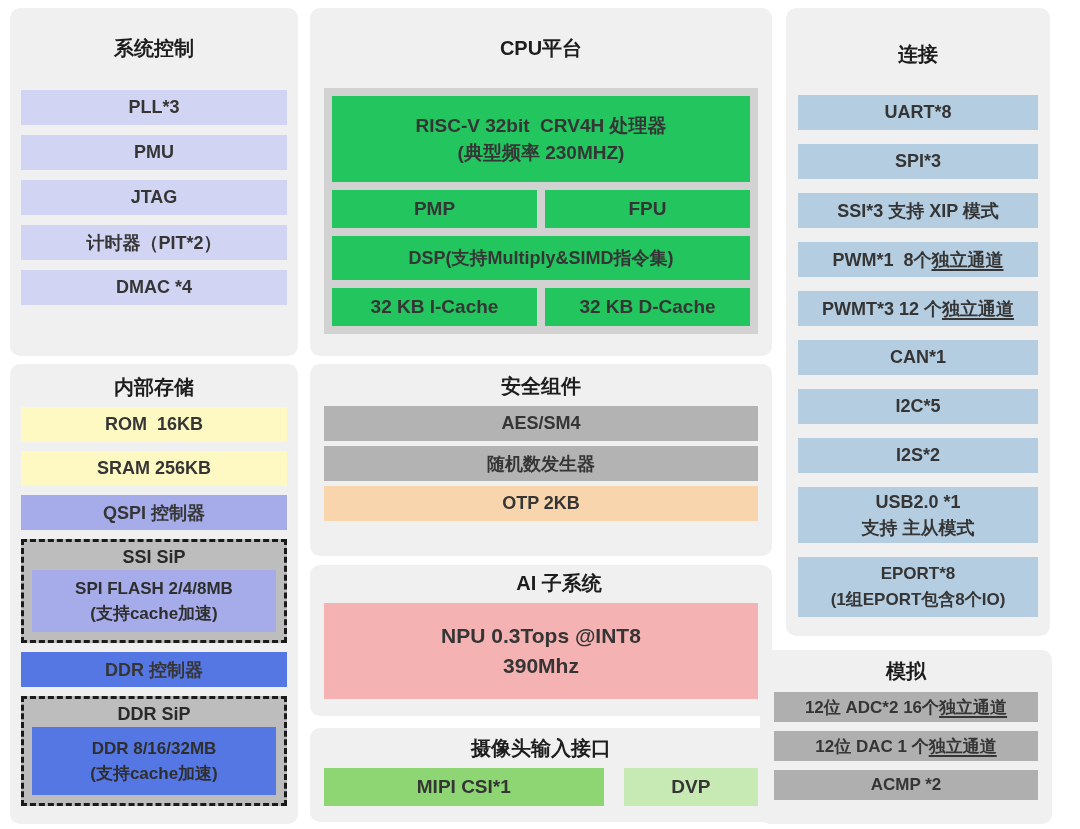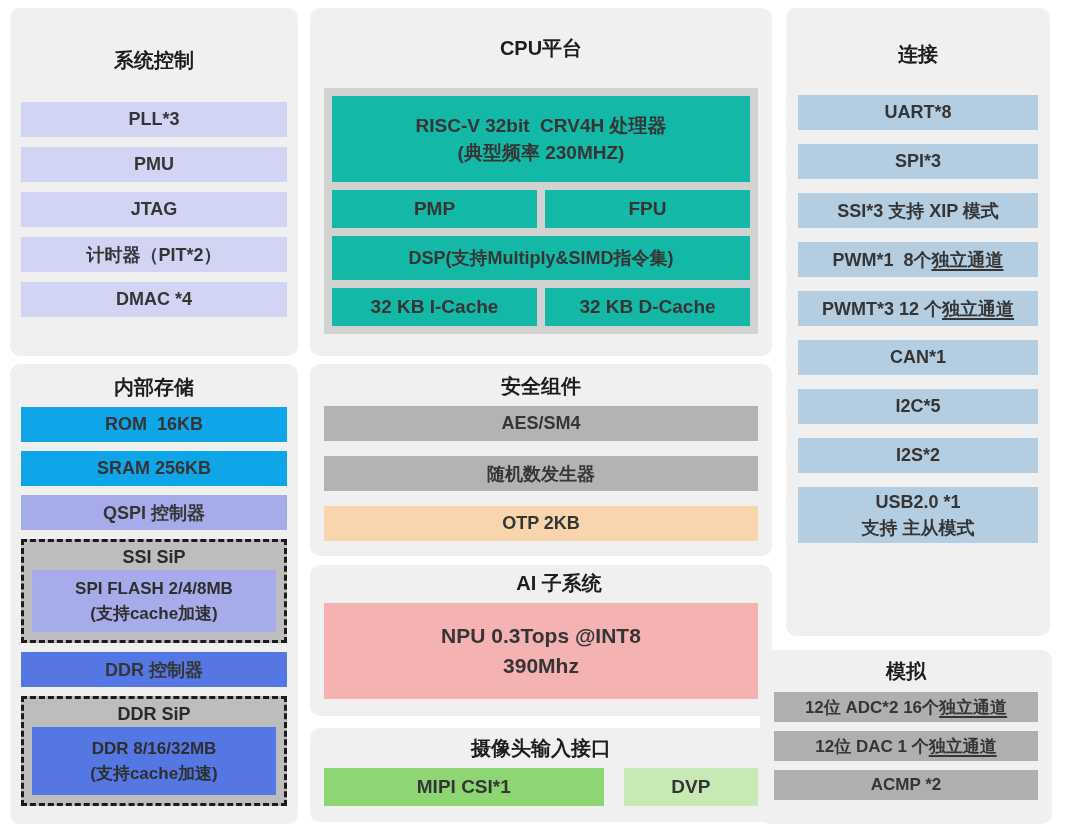--- a/index.html
+++ b/index.html
@@ -16,33 +16,33 @@
   .rows{display:flex;flex-direction:column;}
   .row{
     display:flex;align-items:center;justify-content:center;text-align:center;
     font-weight:bold;font-size:18px;color:#353535;white-space:pre-wrap;box-sizing:border-box;
   }
   .row .ul{text-decoration:underline;text-decoration-thickness:2px;text-underline-offset:3px;}
   .two-line{flex-direction:column;line-height:26px;}
   
   .c-lav-light{background:#d1d4f3;}
   .c-lav{background:#a6ace9;}
-  .c-blue-med{background:#0ea5e9;}
+  .c-blue-med{background:#fef9c3;}
   .c-blue-strong{background:#5577e3;}
   .c-blue-light{background:#b4cde0;}
-  .c-gray-cpu{background:#14b8a6;}
+  .c-gray-cpu{background:#22c55e;}
   .c-gray-sec{background:#b3b3b3;}
   .c-gray-ana{background:#afafaf;}
   .c-peach{background:#f8d5ad;}
   .c-pink{background:#f5b2b2;}
   .c-green{background:#8ed674;}
   .c-green-light{background:#c7e9b3;}
   
   #p-sys{left:10px;top:8px;width:288px;height:348px;}
-  #p-sys .panel-title{padding-top:40px;}
+  #p-sys .panel-title{padding-top:28px;}
   #p-sys .rows{margin:30px 11px 0;gap:10px;}
   #p-sys .row{height:35px;}
   #p-mem{left:10px;top:364px;width:288px;height:460px;}
   #p-mem .panel-title{padding-top:11px;}
   #p-mem .rows{margin:8px 11px 0;gap:9px;}
   #p-mem .row{height:35px;}
   .sip-box{
     border:3px dashed #1b1b1b;background:#bdbdbd;box-sizing:border-box;
     padding:2px 8px 8px;display:flex;flex-direction:column;
   }
@@ -56,21 +56,21 @@
   
   #p-cpu{left:310px;top:8px;width:462px;height:348px;}
   #p-cpu .panel-title{padding-top:28px;}
   .cpu-box{margin:28px 14px 0;background:#d2d2d2;padding:8px;display:flex;flex-direction:column;gap:8px;}
   .cpu-proc{height:86px;font-size:19px;line-height:27px;}
   .cpu-pair{display:flex;gap:8px;}
   .cpu-pair .row{flex:1;height:38px;font-size:19px;}
   .cpu-dsp{height:44px;font-size:18px;}
   #p-sec{left:310px;top:364px;width:462px;height:192px;}
   #p-sec .panel-title{padding-top:10px;}
-  #p-sec .rows{margin:8px 14px 0;gap:15px;}
+  #p-sec .rows{margin:8px 14px 0;gap:5px;}
   #p-sec .row{height:35px;}
   #p-ai{left:310px;top:565px;width:462px;height:151px;}
   #p-ai .panel-title{padding-top:6px;margin-left:36px;}
   .npu-block{margin:8px 14px 0;height:96px;font-size:21px;line-height:30px;}
   #p-cam{left:310px;top:728px;width:462px;height:94px;}
   #p-cam .panel-title{padding-top:8px;}
   .cam-row{display:flex;gap:20px;margin:8px 14px 0;}
   .cam-row .row{height:38px;font-size:19px;}
   .cam-mipi{flex:285;}
   .cam-dvp{flex:137;}
@@ -182,20 +182,24 @@
       <div class="row c-blue-light">
         <span>PWMT*3 12 个</span><span class="ul">独立通道</span>
       </div>
       <div class="row c-blue-light">CAN*1</div>
       <div class="row c-blue-light">I2C*5</div>
       <div class="row c-blue-light">I2S*2</div>
       <div class="row two-line c-blue-light h2a">
         <span>USB2.0 *1</span>
         <span>支持 主从模式</span>
       </div>
+      <div class="row two-line c-blue-light h2b">
+        <span>EPORT*8</span>
+        <span>(1组EPORT包含8个IO)</span>
+      </div>
     </div>
   </div>
 
   <div class="panel" id="p-ana">
     <div class="panel-title">模拟</div>
     <div class="rows">
       <div class="row c-gray-ana">
         <span>12位 ADC*2 16个</span><span class="ul">独立通道</span>
       </div>
       <div class="row c-gray-ana">

